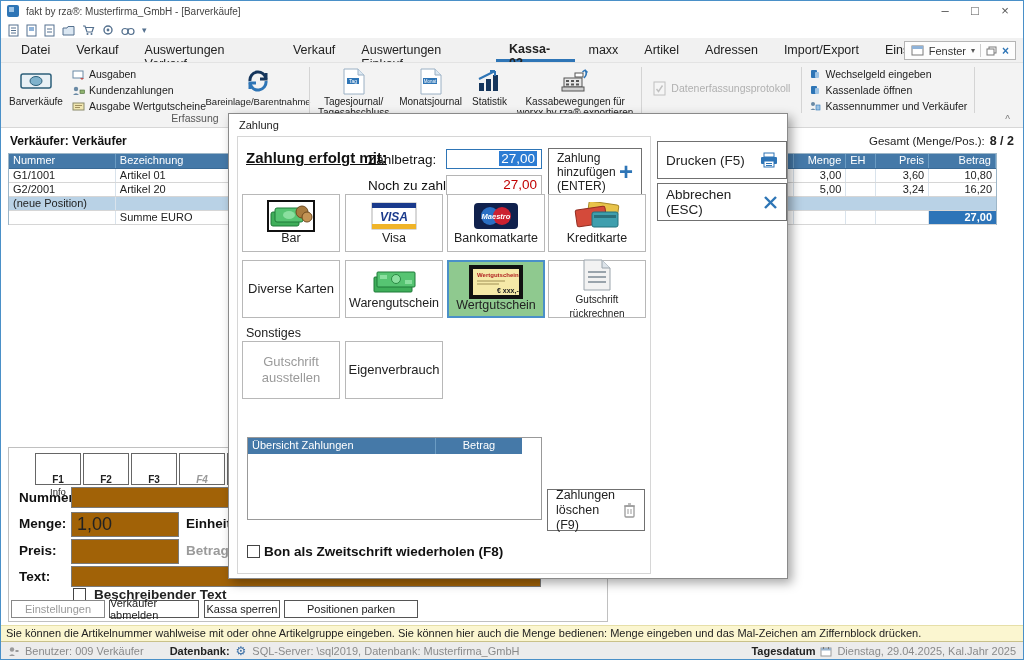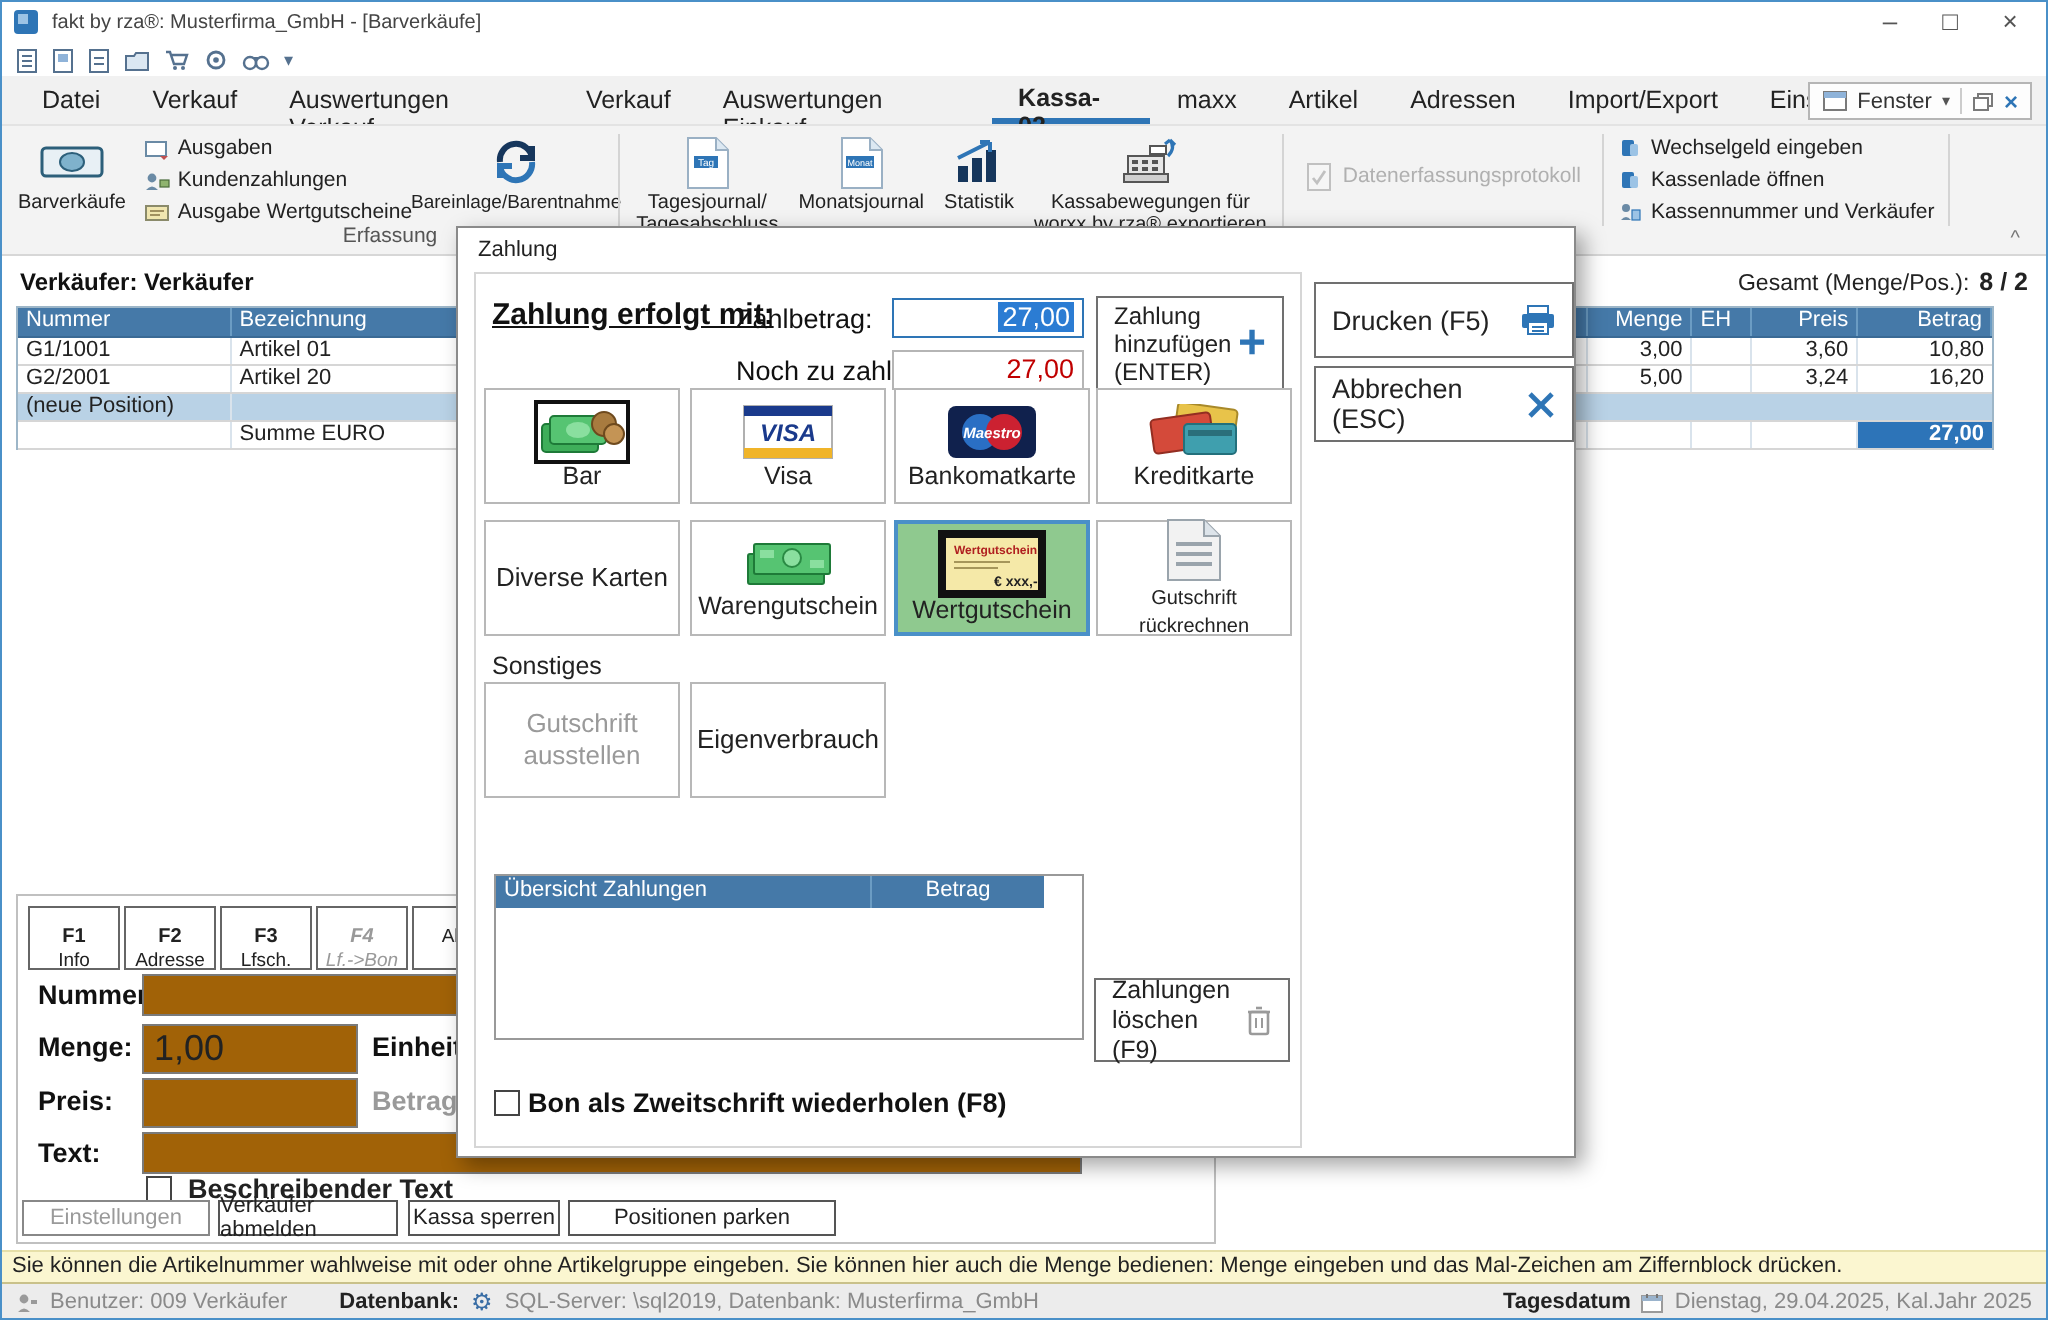--- a/index.html
+++ b/index.html
@@ -43,21 +43,21 @@
   .srow { display:flex; height:14px; background:#fff; border-bottom:1px solid #d6d6d6; font-size:11px; line-height:13px; }
   .srow.head { height:15px; background:#4579a8; color:#fff; border-bottom:1px solid #3a6a95; }
   .srow.sel { background:#b9d2e6;align-items:center; }
   .scell { padding:0 4px; border-right:1px solid #d9e3ec; overflow:hidden; white-space:nowrap; }
   .head .scell { border-right:1px solid #6b9cc3; }
   .c-num{width:107px;} .c-bez{width:680px;} .c-menge{width:52px;text-align:right;} .c-eh{width:30px;} .c-preis{width:53px;text-align:right;} .c-betrag{width:67px;text-align:right;border-right:none;}
   .sumcell { background:#2d74b8; color:#fff; font-weight:bold; }
 
   
   .entry-panel { position:absolute; left:8px; top:447px; width:600px; height:175px; border:1px solid #c0c0c0; background:#fff; }
-  .fkey { position:absolute; top:5px; width:46px; height:32px; border:1px solid #666; background:#fff; text-align:center; font-size:9.5px; padding-top:9px; line-height:12px; color:#222; }
+  .fkey { position:absolute; top:5px; width:46px; height:32px; border:1px solid #666; background:#fff; text-align:center; font-size:9.5px; padding-top:20px; line-height:12px; color:#222;margin-left:21px; }
   .fkey b { display:block; font-size:10px; }
   .fkey.dis { color:#999;font-style:italic; }
   .elabel { position:absolute; font-size:13.5px; font-weight:bold; color:#111; }
   .elabel.dis { color:#9a9a9a; }
   .einput { position:absolute; border:1px solid #7a7a7a; background:#a16207; font-size:18px; padding:1px 5px; }
   .check { display:flex; align-items:center; gap:8px; position:absolute; font-size:13.5px; font-weight:600; }
   .checkbox { width:13px; height:13px; border:1px solid #444; background:#fff; flex:none; }
   .bot-btn { position:absolute; height:18px; border:1px solid #555; background:#fff; font-size:11px; display:flex; align-items:center; justify-content:center; color:#222; }
   .bot-btn.dis { color:#9a9a9a; border-color:#888; }
 

